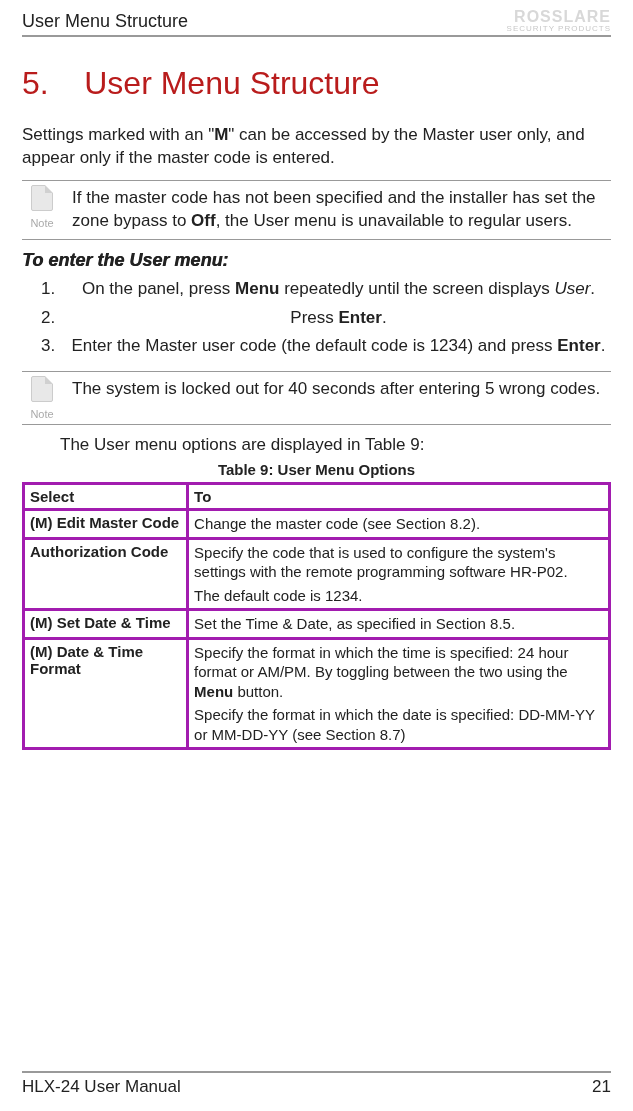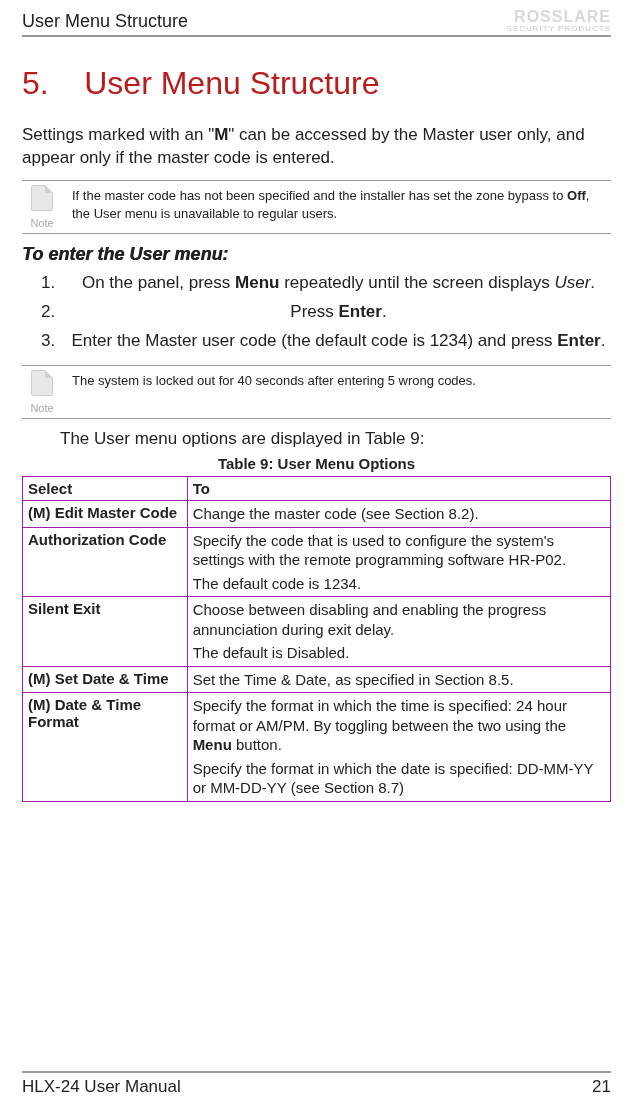--- a/index.html
+++ b/index.html
@@ -81,21 +81,21 @@
       right: -1px; top: -1px;
       border-top: 8px solid #fff;
       border-left: 8px solid #d0d0d0;
     }
     .note-label {
       font-size: 11px;
       color: #aaa;
       margin-top: 2px;
     }
     .note-text {
-      font-size: 13px;
+      font-size: 17px;
       line-height: 1.35;
       flex: 1;
       padding: 2px 0;
     }
     .subheading {
       font-size: 18px;
       font-weight: 700;
       font-style: italic;
       margin-bottom: 6px;
       text-shadow: 0.5px 0 0 currentColor;
@@ -121,21 +121,21 @@
       font-size: 15px;
       font-weight: 700;
       margin-bottom: 4px;
     }
     table.options {
       width: 100%;
       border-collapse: collapse;
       font-size: 15px;
     }
     table.options th, table.options td {
-      border: 1px solid #a21caf;
+      border: 3px solid #a21caf;
       padding: 3px 5px;
       vertical-align: top;
       text-align: left;
     }
     table.options th {
       font-weight: 700;
       background: #fff;
     }
     table.options td:first-child {
       font-weight: 700;
@@ -234,27 +234,20 @@
         </td>
       </tr>
       <tr>
         <td>Authorization Code</td>
         <td>
           <p>Specify the code that is used to configure the system's settings with the remote programming software HR-P02.</p>
           <p>The default code is 1234.</p>
         </td>
       </tr>
       <tr>
-        <td>Silent Exit</td>
-        <td>
-          <p>Choose between disabling and enabling the progress annunciation during exit delay.</p>
-          <p>The default is Disabled.</p>
-        </td>
-      </tr>
-      <tr>
         <td>(M) Set Date &amp; Time</td>
         <td>
           <p>Set the Time &amp; Date, as specified in Section 8.5.</p>
         </td>
       </tr>
       <tr>
         <td>(M) Date &amp; Time Format</td>
         <td>
           <p>
             <span>Specify the format in which the time is specified: 24 hour format or AM/PM. By toggling between the two using the </span><span class="bold">Menu</span><span> button.</span>

